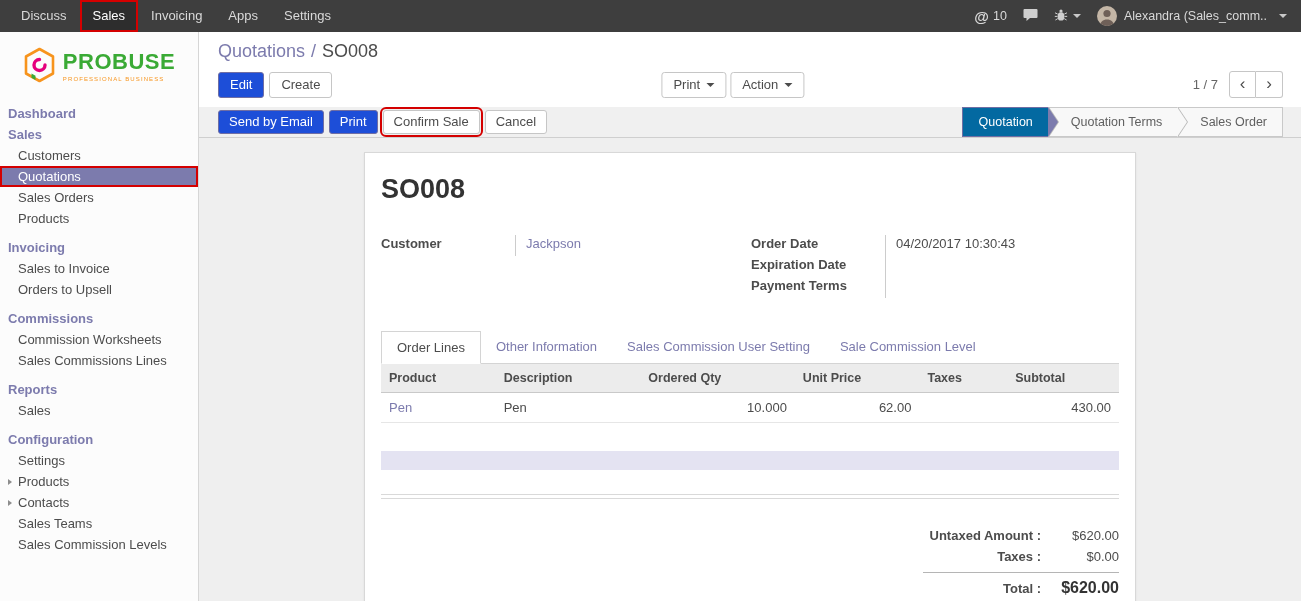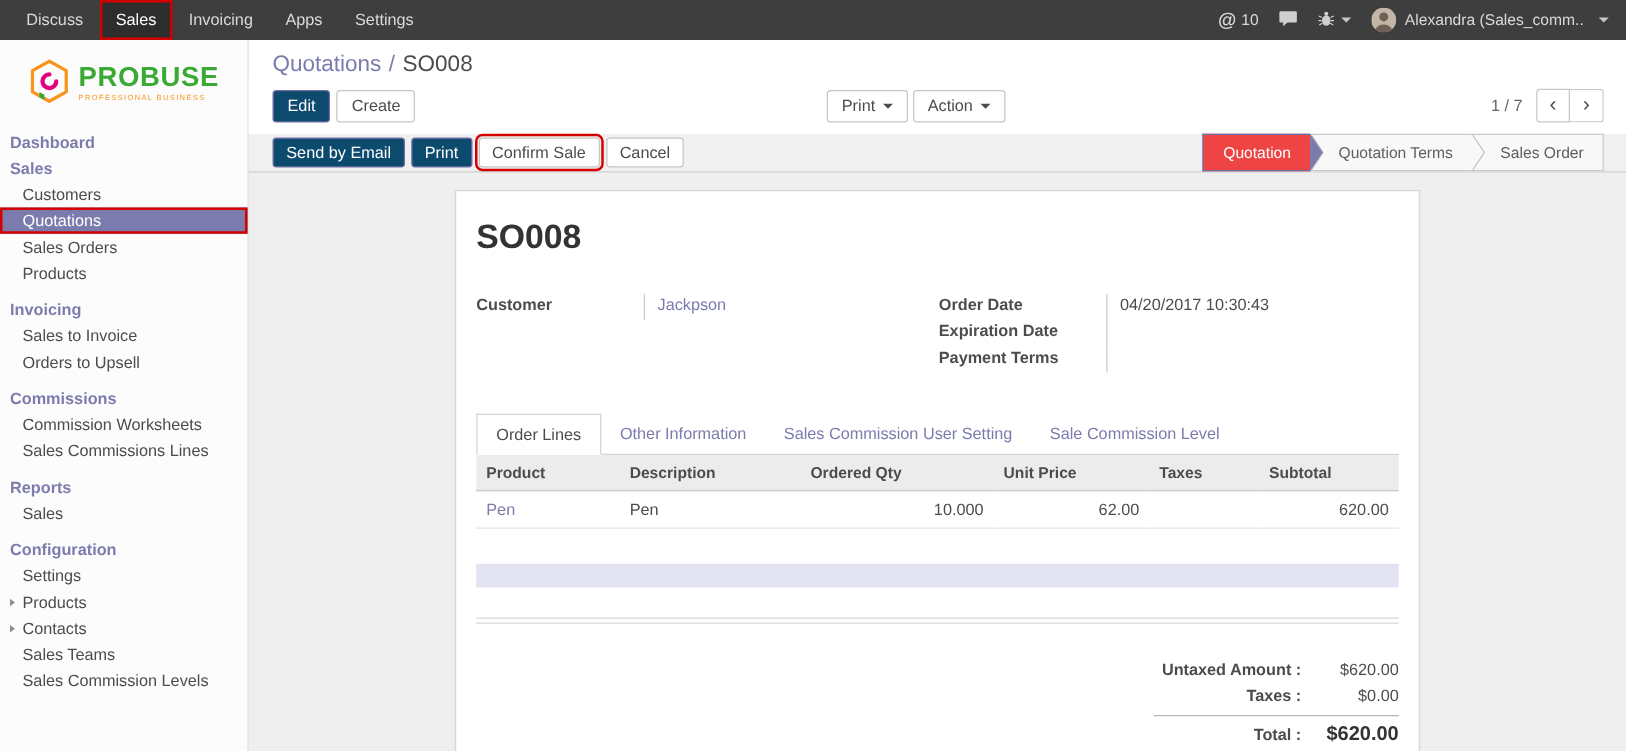--- a/index.html
+++ b/index.html
@@ -45,40 +45,40 @@
 
   
   .control-panel { background: #fff; }
   .breadcrumb-row { padding: 9px 0 1px 19px; font-size: 18px; }
   .bc-parent { color: #7c7bad; cursor: pointer; }
   .bc-sep { color: #7c7bad; margin: 0 6px; }
   .bc-current { color: #4c4c4c; }
   .buttons-row { display: flex; align-items: center; padding: 8px 18px 9px 19px; position: relative; background: #fff; }
   .btn { font-size: 13px; padding: 4px 11px; border: 1px solid #c6c6c6; border-radius: 3px; background: #fff; color: #4c4c4c; cursor: pointer; font-family: inherit; line-height: 16px; }
   .btn + .btn { margin-left: 5px; }
-  .btn-primary { background: #0c4a6e; border-color: #6f6ea4; color: #fff; }
+  .btn-primary { background: #1d4ed8; border-color: #6f6ea4; color: #fff; }
   .btn-dropdown::after { content: ""; display: inline-block; margin-left: 6px; vertical-align: 2px; border-left: 4px solid transparent; border-right: 4px solid transparent; border-top: 4px solid #4c4c4c; }
   .center-group { position: absolute; left: 50%; transform: translateX(-62%); display: flex; }
   .center-group .btn + .btn { margin-left: 4px; }
   .pager { margin-left: auto; display: flex; align-items: center; }
   .pager-value { color: #666; margin-right: 11px; }
   .pager-btn { width: 27px; height: 27px; background: #fff; border: 1px solid #c6c6c6; display: flex; align-items: center; justify-content: center; font-size: 17px; color: #4c4c4c; cursor: pointer; padding-bottom: 2px; }
   .pager-btn.prev { border-radius: 3px 0 0 3px; }
   .pager-btn.next { border-radius: 0 3px 3px 0; border-left: none; }
 
   
   .statusbar-row { height: 31px; background: #f0f0f0; border-bottom: 1px solid #cfcfcf; display: flex; align-items: center; padding-left: 19px; }
   .statusbar-row .btn { padding: 3px 10px; }
   .status-widget { margin-left: auto; margin-right: 18px; display: flex; height: 30px; }
   .status-state { position: relative; line-height: 28px; padding: 0 15px 0 23px; font-size: 12.5px; background: #f8f8f8; color: #5f5f5f; border-top: 1px solid #c9c9c9; border-bottom: 1px solid #c9c9c9; cursor: pointer; white-space: nowrap; }
   .status-state.first { padding-left: 16px; border-left: 1px solid #c9c9c9; }
   .status-state:last-child { border-right: 1px solid #c9c9c9; text-align: center; }
   .status-state:not(:last-child)::before { content: ""; position: absolute; top: -1px; right: -11px; z-index: 1; border-top: 15px solid transparent; border-bottom: 15px solid transparent; border-left: 10px solid #b9b9b9; }
   .status-state:not(:last-child)::after { content: ""; position: absolute; top: -1px; right: -10px; z-index: 2; border-top: 15px solid transparent; border-bottom: 15px solid transparent; border-left: 10px solid #f8f8f8; }
-  .status-state.active { background: #ef4444; color: #fff; border-color: #6f6ea4; }
+  .status-state.active { background: #0369a1; color: #fff; border-color: #6f6ea4; }
   .status-state.active::after { border-left-color: #7c7bad; }
 
   
   .content { flex: 1; overflow: hidden; }
   .sheet { width: 772px; margin: 14px auto 0; background: #fff; border: 1px solid #d8d8d8; box-shadow: 0 1px 2px rgba(0,0,0,.07); padding: 21px 16px 24px; min-height: 436px; }
   .sheet-title { font-size: 27px; font-weight: bold; color: #333; margin-bottom: 30px; }
   .fields { display: flex; }
   .fg-left { flex: 0 0 370px; }
   .fg-right { flex: 1; }
   .f-row { display: flex; min-height: 21px; }
@@ -287,21 +287,21 @@
               <th>Subtotal</th>
             </tr>
           </thead>
           <tbody>
             <tr>
               <td><span class="link">Pen</span></td>
               <td>Pen</td>
               <td class="num">10.000</td>
               <td class="num">62.00</td>
               <td class="num"></td>
-              <td class="num">620.00</td>
+              <td class="num">430.00</td>
             </tr>
           </tbody>
         </table>
 
         <div class="section-strip"></div>
         <div class="double-sep"></div>
 
         <div class="totals">
           <div class="t-row">
             <span class="t-label">Untaxed Amount :</span>

